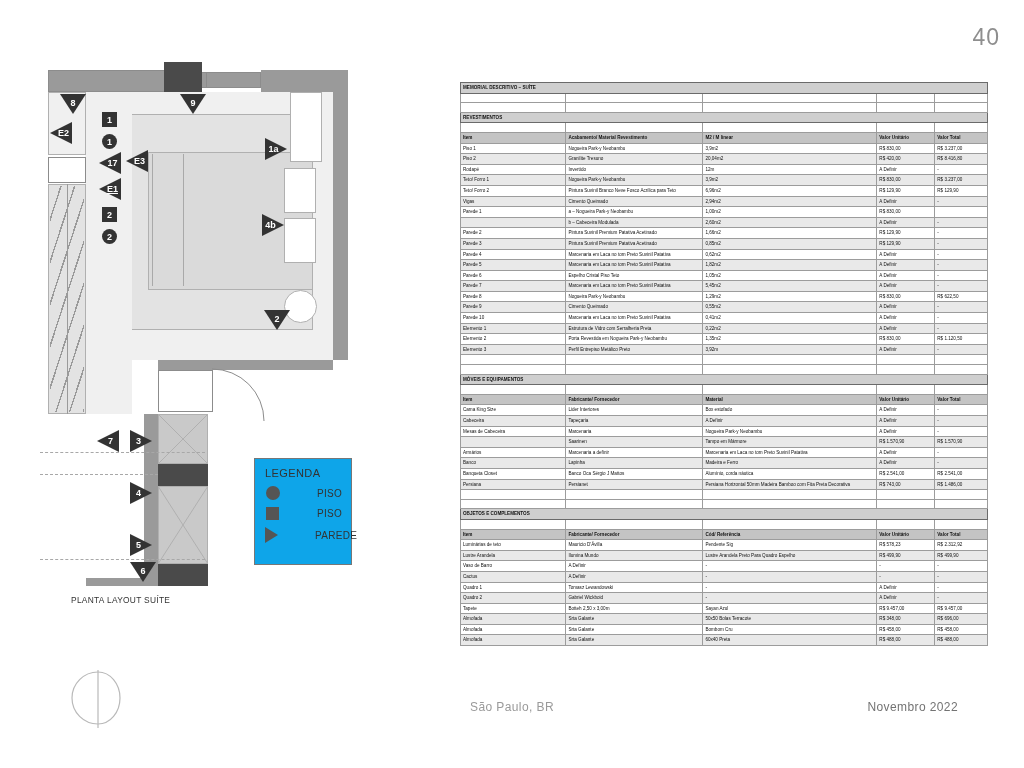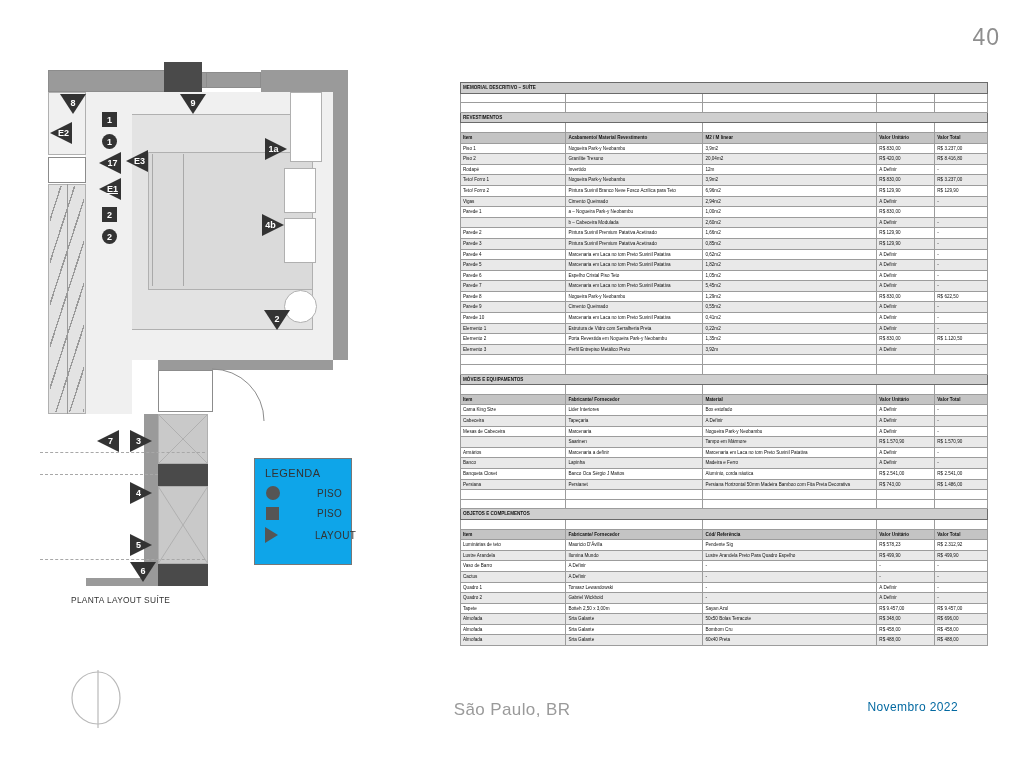--- a/index.html
+++ b/index.html
@@ -84,22 +84,22 @@
   col.c-b    { width:26%; }
   col.c-c    { width:33%; }
   col.c-d    { width:11%; }
   col.c-e    { width:10%; }
   .ovf { position:relative; overflow:visible; }
 
   
   #footer { position:absolute; left:0; bottom:0; width:1024px; height:110px; }
   #logo { position:absolute; left:68px; top:10px; width:54px; height:62px; }
   #loc  { position:absolute; left:0; right:0; top:42px; text-align:center;
-          font-size:17px; color:#9a9a9a; letter-spacing:.4px; }
-  #date { position:absolute; right:66px; top:42px; font-size:12px; color:#0369a1; letter-spacing:.4px; }
+          font-size:12px; color:#9a9a9a; letter-spacing:.4px; }
+  #date { position:absolute; right:66px; top:42px; font-size:12px; color:#737373; letter-spacing:.4px; }
 </style>
 </head>
 <body>
 
 <div id="page-number">40</div>
 
 <div id="plan-area">
   <div class="plan-canvas">
 
     <div class="rect wall-md" style="left:290px; top:8px; width:18px; height:290px;"></div>
@@ -239,21 +239,21 @@
     <div class="row">
       <span class="sym">
           <span class="lg-square"></span>
         </span>
       <span class="txt">PISO</span>
     </div>
     <div class="row">
       <span class="sym">
           <span class="lg-tri"></span>
         </span>
-      <span class="txt">LAYOUT</span>
+      <span class="txt">PAREDE</span>
     </div>
   </div>
 
   <div id="plan-caption">PLANTA LAYOUT SUÍTE</div>
 </div>
 
 <div id="table-area">
   <table class="spec">
     <colgroup>
       <col class="c-item">

